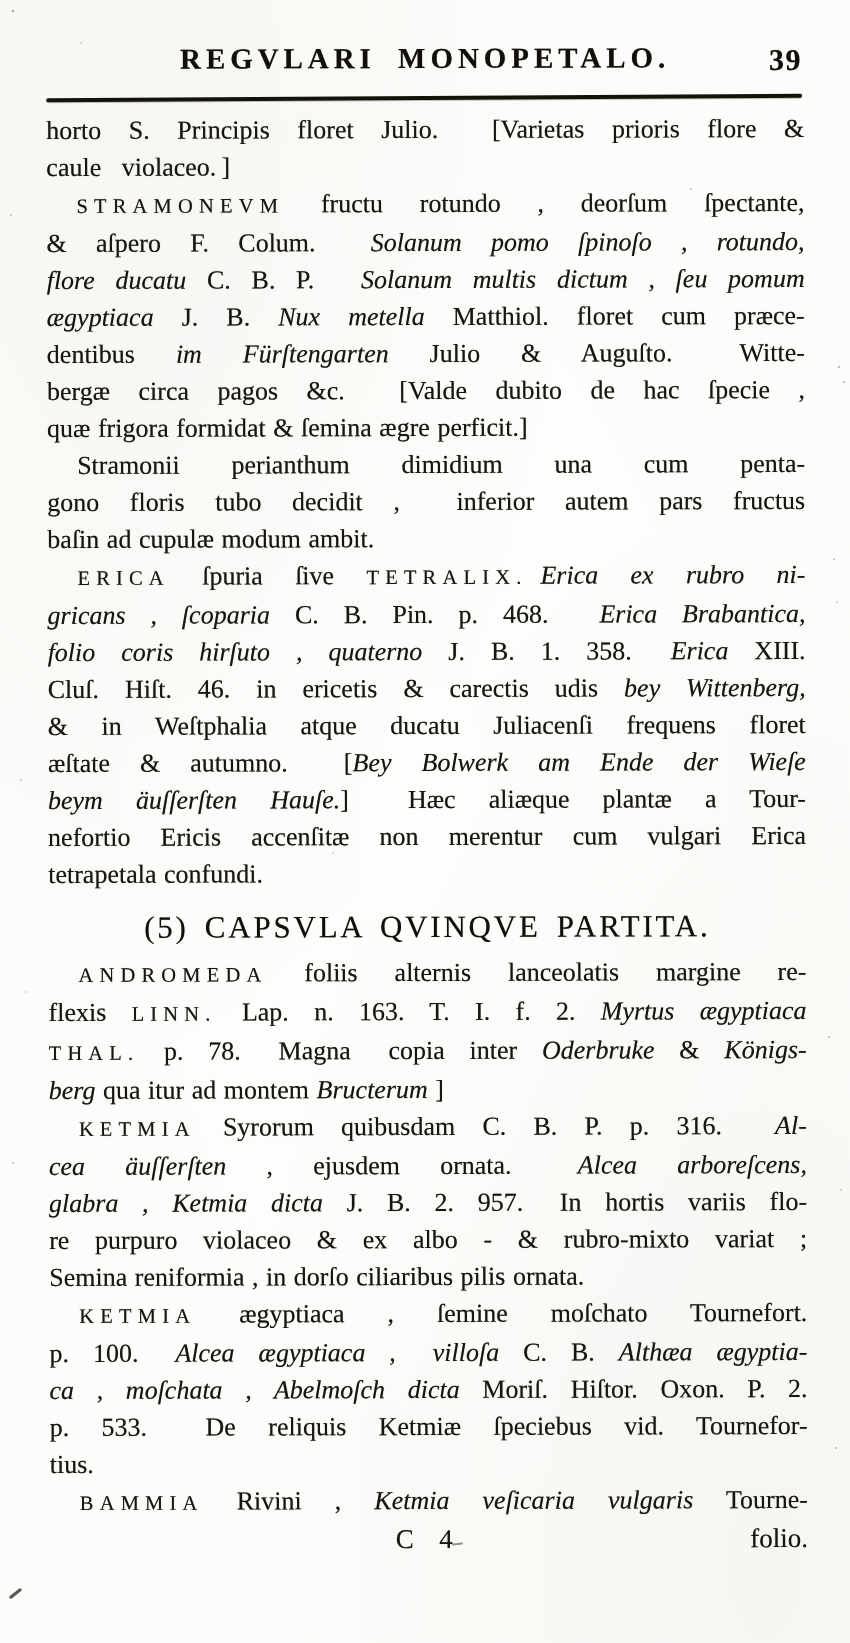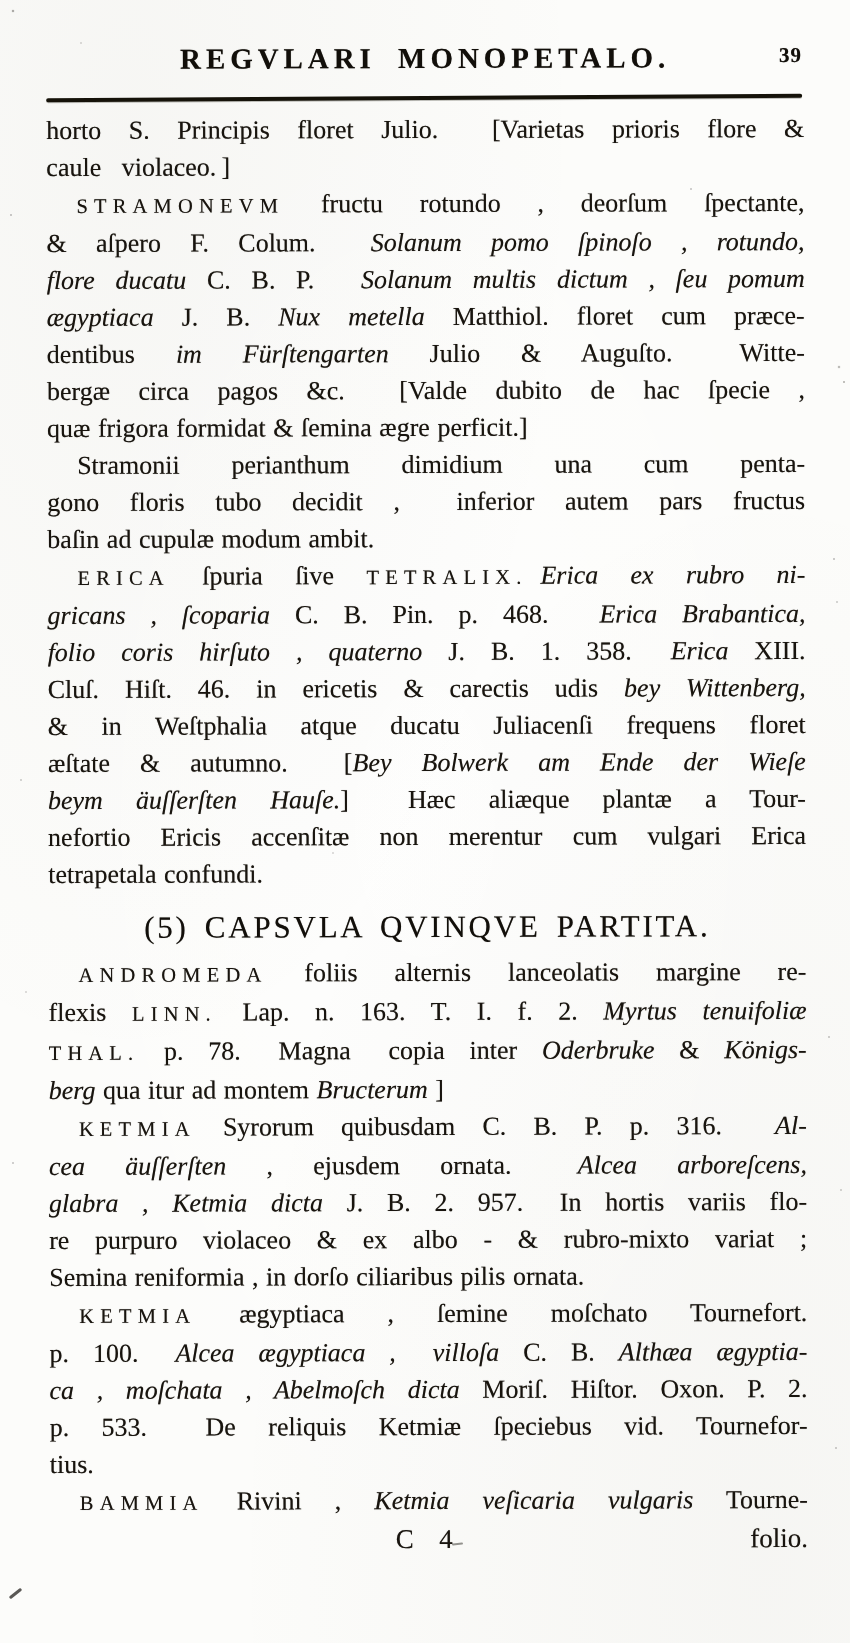--- a/index.html
+++ b/index.html
@@ -19,21 +19,21 @@
     text-shadow:0 0 0.7px rgba(24,20,14,0.55);
   }
   
   .running-head{position:relative;height:46px;}
   .head-title{
     text-align:center;font-size:29px;font-weight:700;
     letter-spacing:0.17em;word-spacing:0.35em;
     color:#120f0a;
   }
   .page-number{
-    position:absolute;right:2px;top:2px;font-size:21px;font-weight:700;color:#120f0a;
+    position:absolute;right:2px;top:2px;font-size:30px;font-weight:700;color:#120f0a;
     letter-spacing:0.05em;
   }
   .head-rule{
     height:4px;background:#151209;margin:8px 2px 0 0;border-radius:2px/2px;
     transform:rotate(-0.18deg);
     box-shadow:0 1px 0 rgba(21,18,9,0.25);
   }
   
   .text-block{margin-top:11px;font-size:26px;line-height:37px;word-spacing:0.04em;}
   .para{margin:0;}
@@ -122,21 +122,21 @@
           <div class="line"><span class="seg-rm">Cluſ. Hiſt. 46. in ericetis &amp; carectis udis </span><span class="seg-it">bey Wittenberg,</span></div>
           <div class="line"><span class="seg-rm">&amp; in Weſtphalia atque ducatu Juliacenſi frequens floret</span></div>
           <div class="line"><span class="seg-rm">æſtate &amp; autumno.  [</span><span class="seg-it">Bey Bolwerk am Ende der Wieſe</span></div>
           <div class="line"><span class="seg-it">beym äuſſerſten Hauſe.</span><span class="seg-rm">]  Hæc aliæque plantæ a Tour-</span></div>
           <div class="line"><span class="seg-rm">nefortio Ericis accenſitæ non merentur cum vulgari Erica</span></div>
           <div class="line last"><span class="seg-rm">tetrapetala confundi.</span></div>
         </div>
         <div class="section-heading">(5) CAPSVLA QVINQVE PARTITA.</div>
         <div class="para indent">
           <div class="line"><span class="seg-sc">ANDROMEDA</span><span class="seg-rm"> foliis alternis lanceolatis margine re-</span></div>
-          <div class="line"><span class="seg-rm">flexis </span><span class="seg-sc">LINN.</span><span class="seg-rm"> Lap. n. 163. T. I. f. 2. </span><span class="seg-it">Myrtus tenuifoliæ</span></div>
+          <div class="line"><span class="seg-rm">flexis </span><span class="seg-sc">LINN.</span><span class="seg-rm"> Lap. n. 163. T. I. f. 2. </span><span class="seg-it">Myrtus ægyptiaca</span></div>
           <div class="line"><span class="seg-sc">THAL.</span><span class="seg-rm"> p. 78.  Magna  copia inter </span><span class="seg-it">Oderbruke</span><span class="seg-rm"> &amp; </span><span class="seg-it">Königs-</span></div>
           <div class="line last"><span class="seg-it">berg</span><span class="seg-rm"> qua itur ad montem </span><span class="seg-it">Bructerum</span><span class="seg-rm"> ]</span></div>
         </div>
         <div class="para indent">
           <div class="line"><span class="seg-sc">KETMIA</span><span class="seg-rm"> Syrorum quibusdam C. B. P. p. 316.  </span><span class="seg-it">Al-</span></div>
           <div class="line"><span class="seg-it">cea äuſſerſten</span><span class="seg-rm"> , ejusdem ornata.  </span><span class="seg-it">Alcea arboreſcens,</span></div>
           <div class="line"><span class="seg-it">glabra , Ketmia dicta</span><span class="seg-rm"> J. B. 2. 957.  In hortis variis flo-</span></div>
           <div class="line"><span class="seg-rm">re purpuro violaceo &amp; ex albo - &amp; rubro-mixto variat ;</span></div>
           <div class="line last"><span class="seg-rm">Semina reniformia , in dorſo ciliaribus pilis ornata.</span></div>
         </div>

